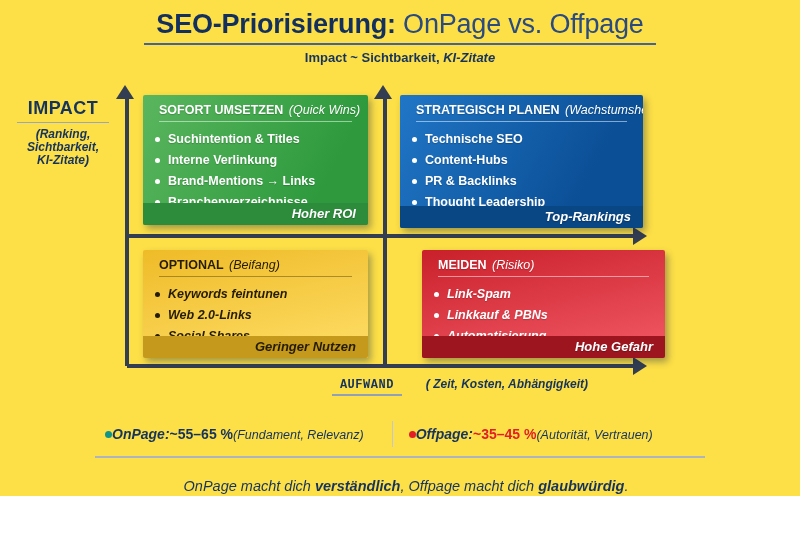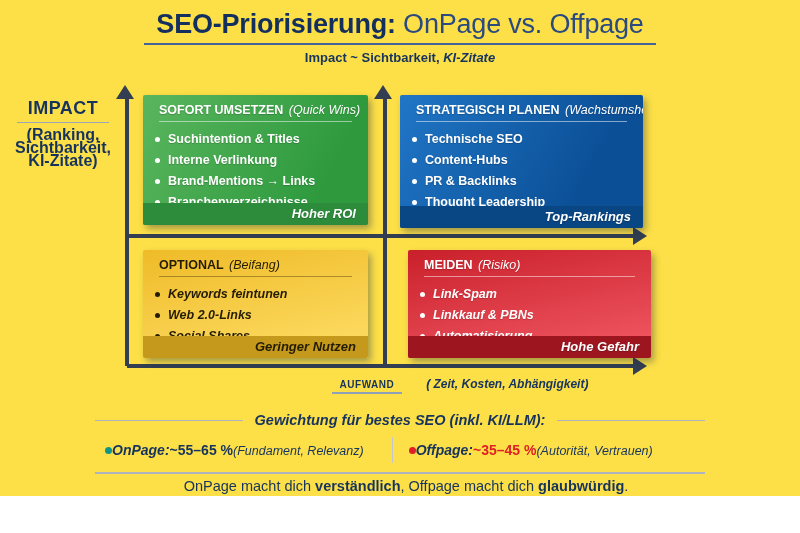--- a/index.html
+++ b/index.html
@@ -13,44 +13,44 @@
     display:inline-block;margin:0;padding:0 12px 3px;font-size:27px;font-weight:400;
     color:#2a4a80;border-bottom:2px solid #44639b;letter-spacing:-0.2px;line-height:1.2;
   }
   .hdr h1 .t-bold{font-weight:700;color:#132f5e;}
   .subtitle{margin-top:5px;font-size:13px;font-weight:700;color:#16335e;}
   .subtitle .it{font-style:italic;}
   
   .impact{position:absolute;left:6px;top:98px;width:114px;text-align:center;}
   .impact .big{font-size:18px;font-weight:700;letter-spacing:.5px;}
   .impact .rule{width:92px;height:1px;background:#9aa7b8;margin:3px auto 5px;}
-  .impact .sub{font-size:16px;font-weight:700;line-height:13px;}
+  .impact .sub{font-size:12px;font-style:italic;font-weight:700;line-height:13px;}
   .aufwand{position:absolute;top:374px;left:240px;width:440px;text-align:center;white-space:nowrap;}
-  .aufwand .big{font-size:10px;font-weight:700;letter-spacing:.5px;border-bottom:2px solid #8fa0b8;padding:0 8px 2px;}
+  .aufwand .big{font-size:12px;font-weight:700;letter-spacing:.5px;border-bottom:2px solid #8fa0b8;padding:0 8px 2px;font-family:Liberation Mono, monospace;}
   .aufwand .sub{font-style:italic;font-size:12px;font-weight:700;margin-left:24px;}
   
   .vline{position:absolute;width:4px;background:#333e52;}
   .hline{position:absolute;height:4px;background:#333e52;}
   .arrow-up{position:absolute;width:0;height:0;border-left:9px solid transparent;border-right:9px solid transparent;border-bottom:14px solid #333e52;}
   .arrow-right{position:absolute;width:0;height:0;border-top:9px solid transparent;border-bottom:9px solid transparent;border-left:14px solid #333e52;}
   .axis-y-left{left:125px;top:99px;height:267px;}
   .axis-y-left-head{left:116px;top:85px;}
   .axis-y-center{left:383px;top:99px;height:267px;}
   .axis-y-center-head{left:374px;top:85px;}
   .axis-x-mid{left:127px;top:234px;width:507px;}
   .axis-x-mid-head{left:633px;top:227px;}
   .axis-x-bottom{left:127px;top:364px;width:507px;}
   .axis-x-bottom-head{left:633px;top:357px;}
   
   .qbox{position:absolute;border-radius:2px;overflow:hidden;color:#fff;
         box-shadow:3px 4px 7px rgba(25,40,65,.38);}
   .q-green {left:143px;top:95px;width:225px;height:130px;background:linear-gradient(118deg,#5ab65e 0%,#2e9a3d 78%);}
   .q-blue  {left:400px;top:95px;width:243px;height:133px;background:linear-gradient(118deg,#2076c6 0%,#0b4f96 75%);}
   .q-yellow{left:143px;top:250px;width:225px;height:108px;background:linear-gradient(168deg,#efbb28 0%,#fcd95e 85%);color:#251c04;}
-  .q-red   {left:408px;top:250px;width:243px;height:108px;background:linear-gradient(168deg,#c9202b 0%,#ef5560 90%);}
+  .q-red   {left:422px;top:250px;width:243px;height:108px;background:linear-gradient(168deg,#c9202b 0%,#ef5560 90%);}
   .qhead{margin:8px 16px 0;padding-bottom:4px;border-bottom:1px solid rgba(255,255,255,.5);
          font-size:12.5px;text-shadow:0 1px 1px rgba(0,0,0,.2);white-space:nowrap;}
   .q-yellow .qhead{border-bottom-color:rgba(60,45,5,.4);text-shadow:none;}
   .qtitle{font-weight:700;}
   .qtag{font-style:italic;font-weight:400;margin-left:2px;}
   .qlist{list-style:none;margin:7px 0 0;padding:0 12px;}
   .qitem{display:flex;align-items:baseline;font-size:12.5px;font-weight:700;line-height:21px;
          text-shadow:0 1px 1px rgba(0,0,0,.2);white-space:nowrap;}
   .dot{width:5px;height:5px;border-radius:50%;background:#fff;margin-right:8px;flex:none;align-self:center;}
   .q-yellow .qitem{text-shadow:none;font-style:italic;}
@@ -74,21 +74,21 @@
   .w-dot{width:7px;height:7px;border-radius:50%;flex:none;align-self:center;}
   .w-dot.onpage{background:#0e9488;}
   .w-dot.offpage{background:#e01f26;}
   .w-label{font-weight:700;font-style:italic;}
   .w-value{font-weight:700;}
   .w-value.off{color:#e01f26;}
   .w-note{font-style:italic;font-size:12.5px;}
   .w-rule{margin-top:9px;height:2px;background:#aeb4bf;}
   
   .tagline{position:absolute;left:12px;right:0;top:478px;text-align:center;
-           font-size:14.5px;color:#16335e;}
+           font-size:14.5px;font-style:italic;color:#16335e;}
   .tagline .inner{display:inline-block;border-bottom:1px solid #b8c3d3;padding:0 14px 5px;}
   .tagline b{font-weight:700;}
 </style>
 </head>
 <body>
 
 <div class="canvas">
 
   <div class="hdr">
     <h1><span class="t-bold">SEO-Priorisierung:</span><span> OnPage vs. Offpage</span></h1>
@@ -193,25 +193,20 @@
         </li>
       </ul>
     <div class="qfooter">Hohe Gefahr</div>
   </section>
 
   <div class="aufwand">
     <span class="big">AUFWAND</span><span class="sub">( Zeit, Kosten, Abhängigkeit)</span>
   </div>
 
   <div class="weighting">
-    <div class="w-head">
-      <span class="line"></span>
-      <span>Gewichtung für bestes SEO (inkl. KI/LLM):</span>
-      <span class="line"></span>
-    </div>
     <div class="w-cols">
       <div class="w-col left">
         <span class="w-dot onpage"></span>
         <span class="w-label">OnPage:</span>
         <span class="w-value">~55–65 %</span>
         <span class="w-note">(Fundament, Relevanz)</span>
       </div>
       <div class="w-divider"></div>
       <div class="w-col right">
         <span class="w-dot offpage"></span>

